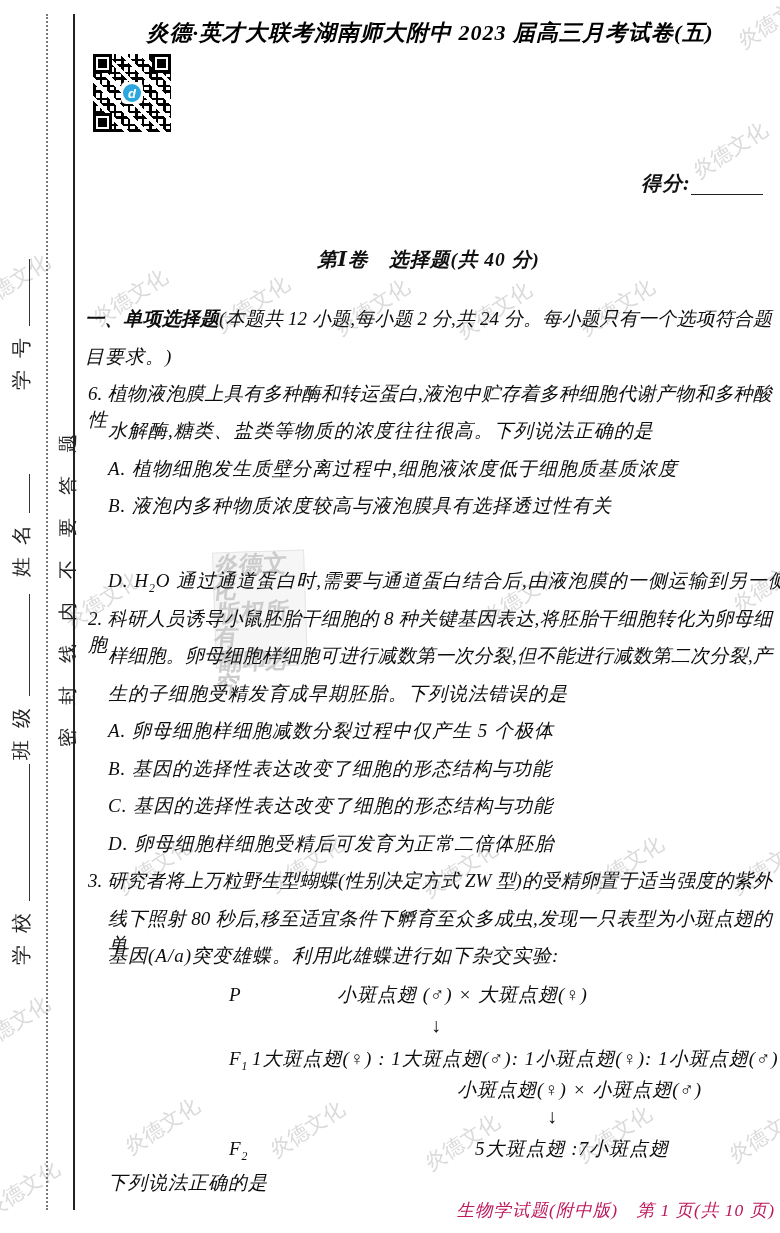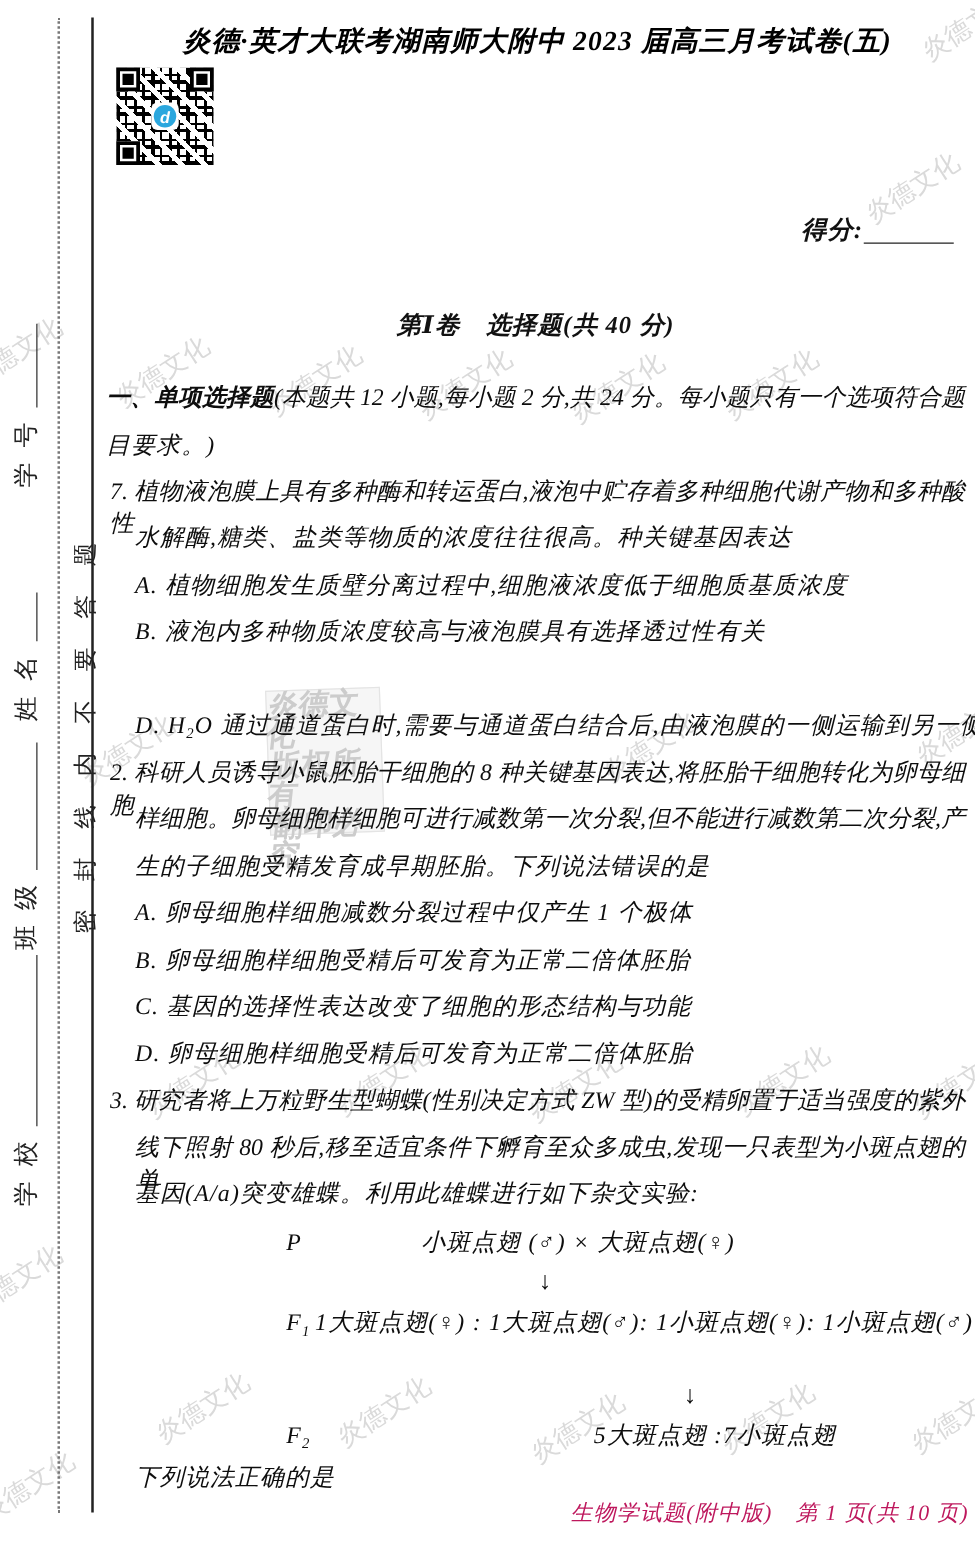--- a/index.html
+++ b/index.html
@@ -161,43 +161,44 @@
     <div class="score">
       <b>得分:</b>
         <span class="score-line"></span>
     </div>
 
     <div class="part-heading">第Ⅰ卷　选择题(共 40 分)</div>
 
     <div class="ln fill w-sec" style="top:306px"><b>一、单项选择题</b><span>(本题共 12 小题,每小题 2 分,共 24 分。每小题只有一个选项符合题</span></div>
     <div class="ln" style="top:344px;left:0">目要求。)</div>
 
-    <div class="ln fill w-full" style="top:381px">7. 植物液泡膜上具有多种酶和转运蛋白,液泡中贮存着多种细胞代谢产物和多种酸性</div>
-    <div class="ln" style="top:418px;left:23px">水解酶,糖类、盐类等物质的浓度往往很高。种关键基因表达</div>
+    <div class="ln fill w-full" style="top:381px">6. 植物液泡膜上具有多种酶和转运蛋白,液泡中贮存着多种细胞代谢产物和多种酸性</div>
+    <div class="ln" style="top:418px;left:23px">水解酶,糖类、盐类等物质的浓度往往很高。下列说法正确的是</div>
     <div class="ln" style="top:456px;left:23px">A. 植物细胞发生质壁分离过程中,细胞液浓度低于细胞质基质浓度</div>
     <div class="ln" style="top:493px;left:23px">B. 液泡内多种物质浓度较高与液泡膜具有选择透过性有关</div>
     <div class="ln" style="top:568px;left:23px"><span>D. H</span><sub>2</sub><span>O 通过通道蛋白时,需要与通道蛋白结合后,由液泡膜的一侧运输到另一侧</span></div>
 
     <div class="ln fill w-full" style="top:606px">2. 科研人员诱导小鼠胚胎干细胞的 8 种关键基因表达,将胚胎干细胞转化为卵母细胞</div>
     <div class="ln fill w-ind" style="top:643px">样细胞。卵母细胞样细胞可进行减数第一次分裂,但不能进行减数第二次分裂,产</div>
     <div class="ln" style="top:681px;left:23px">生的子细胞受精发育成早期胚胎。下列说法错误的是</div>
-    <div class="ln" style="top:718px;left:23px">A. 卵母细胞样细胞减数分裂过程中仅产生 1 个极体</div>
-    <div class="ln" style="top:756px;left:23px">B. 卵母细胞样细胞受精后可发育为正常二倍体胚胎</div>
+    <div class="ln" style="top:718px;left:23px">A. 卵母细胞样细胞减数分裂过程中仅产生 5 个极体</div>
+    <div class="ln" style="top:756px;left:23px">B. 基因的选择性表达改变了细胞的形态结构与功能</div>
     <div class="ln" style="top:831px;left:23px">D. 卵母细胞样细胞受精后可发育为正常二倍体胚胎</div>
     <div class="ln" style="top:793px;left:23px">C. 基因的选择性表达改变了细胞的形态结构与功能</div>
 
     <div class="ln fill w-full" style="top:868px">3. 研究者将上万粒野生型蝴蝶(性别决定方式 ZW 型)的受精卵置于适当强度的紫外</div>
     <div class="ln fill w-ind" style="top:906px">线下照射 80 秒后,移至适宜条件下孵育至众多成虫,发现一只表型为小斑点翅的单</div>
     <div class="ln" style="top:943px;left:23px">基因(A/a)突变雄蝶。利用此雄蝶进行如下杂交实验:</div>
 
     <div class="ln" style="top:982px;left:144px">P</div>
     <div class="ln" style="top:982px;left:252px">小斑点翅 (♂) × 大斑点翅(♀)</div>
     <div class="ln arrow" style="top:1012px;left:346px">↓</div>
     <div class="ln" style="top:1046px;left:144px"><span>F</span><sub>1</sub></div>
     <div class="ln" style="top:1046px;left:167px">1大斑点翅(♀) : 1大斑点翅(♂): 1小斑点翅(♀): 1小斑点翅(♂)</div>
+    <div class="ln" style="top:1077px;left:372px">小斑点翅(♀) × 小斑点翅(♂)</div>
     <div class="ln arrow" style="top:1103px;left:462px">↓</div>
     <div class="ln" style="top:1136px;left:144px"><span>F</span><sub>2</sub></div>
     <div class="ln" style="top:1136px;left:390px">5大斑点翅 :7小斑点翅</div>
 
     <div class="ln" style="top:1170px;left:23px">下列说法正确的是</div>
 
     <div class="footer">生物学试题(附中版)　第 1 页(共 10 页)</div>
   </div>
 </div>
 

